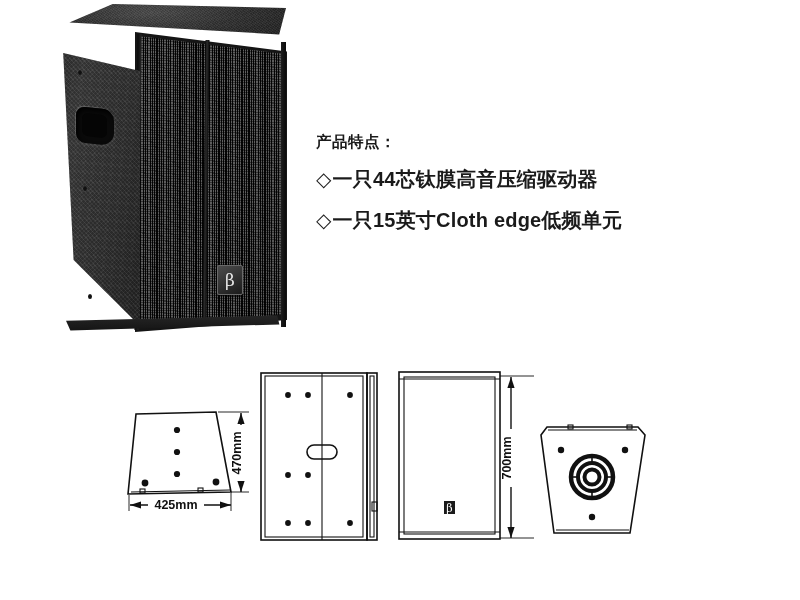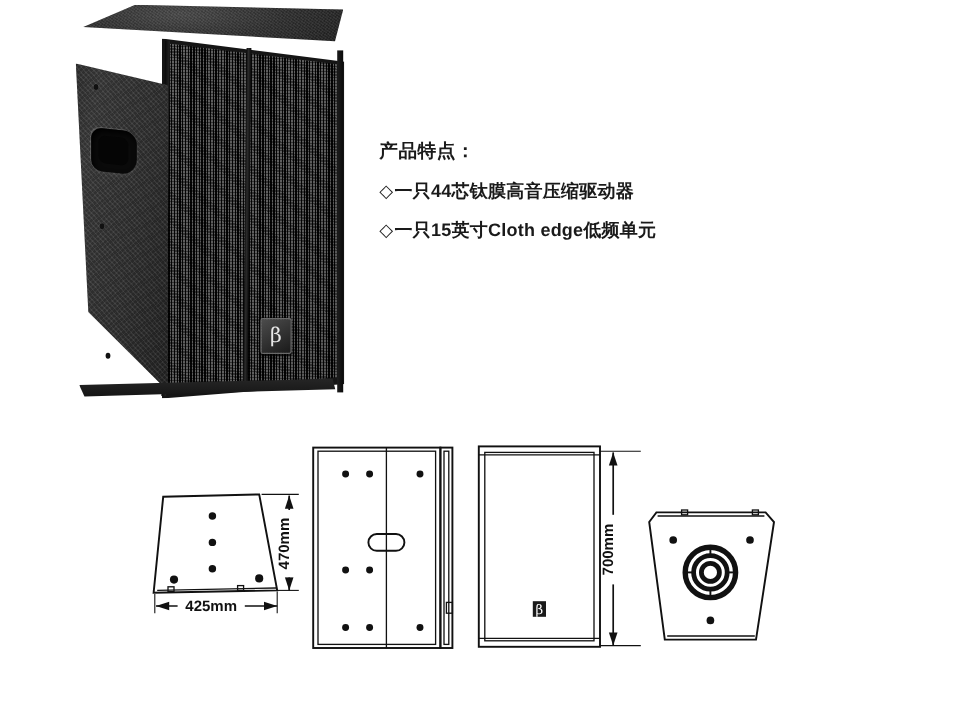--- a/index.html
+++ b/index.html
@@ -111,24 +111,24 @@
     box-shadow:0 1px 2px rgba(0,0,0,.8);
   }
 
   
   .features{
     position:absolute;left:316px;top:116px;width:478px;
     color:#1a1a1a;
   }
   .feat-title{
     font-size:15.5px;font-weight:700;letter-spacing:.5px;
-    margin:0 0 13px 0;
+    margin:16px 0 13px 0;
   }
   .feat-line{
-    font-size:15px;font-weight:700;letter-spacing:.2px;
+    font-size:20px;font-weight:700;letter-spacing:.2px;
     margin:0 0 14px 0;white-space:nowrap;
   }
   .feat-line .dia{font-weight:400;margin-right:1px;}
 
   
   .drawings{position:absolute;left:0;top:355px;width:800px;height:215px;}
   svg{display:block;}
   .ln{fill:none;stroke:#111;stroke-width:1.6;}
   .ln-thin{fill:none;stroke:#111;stroke-width:1.1;}
   .dot{fill:#111;}

